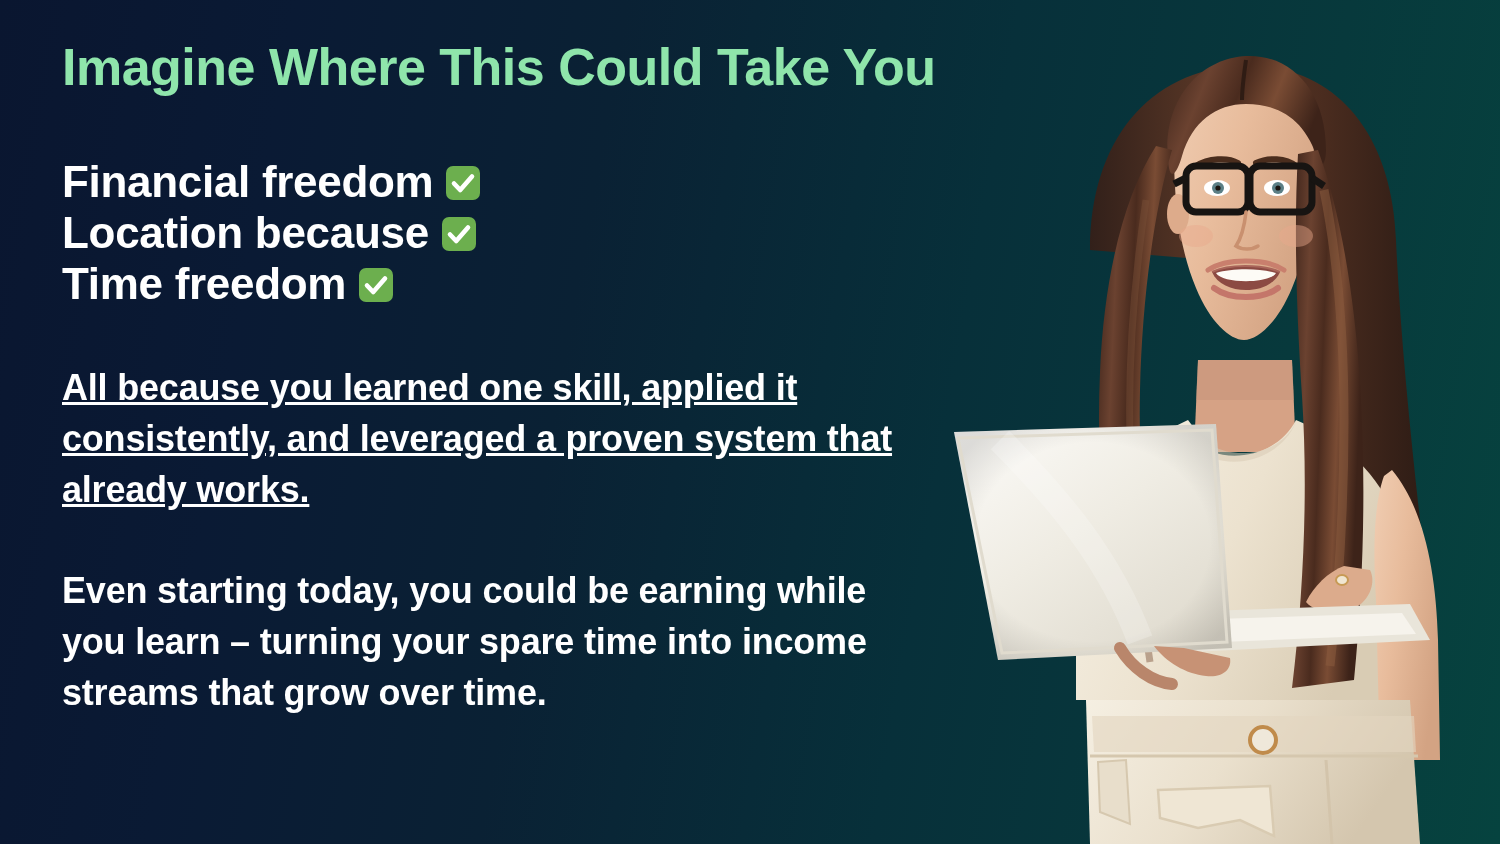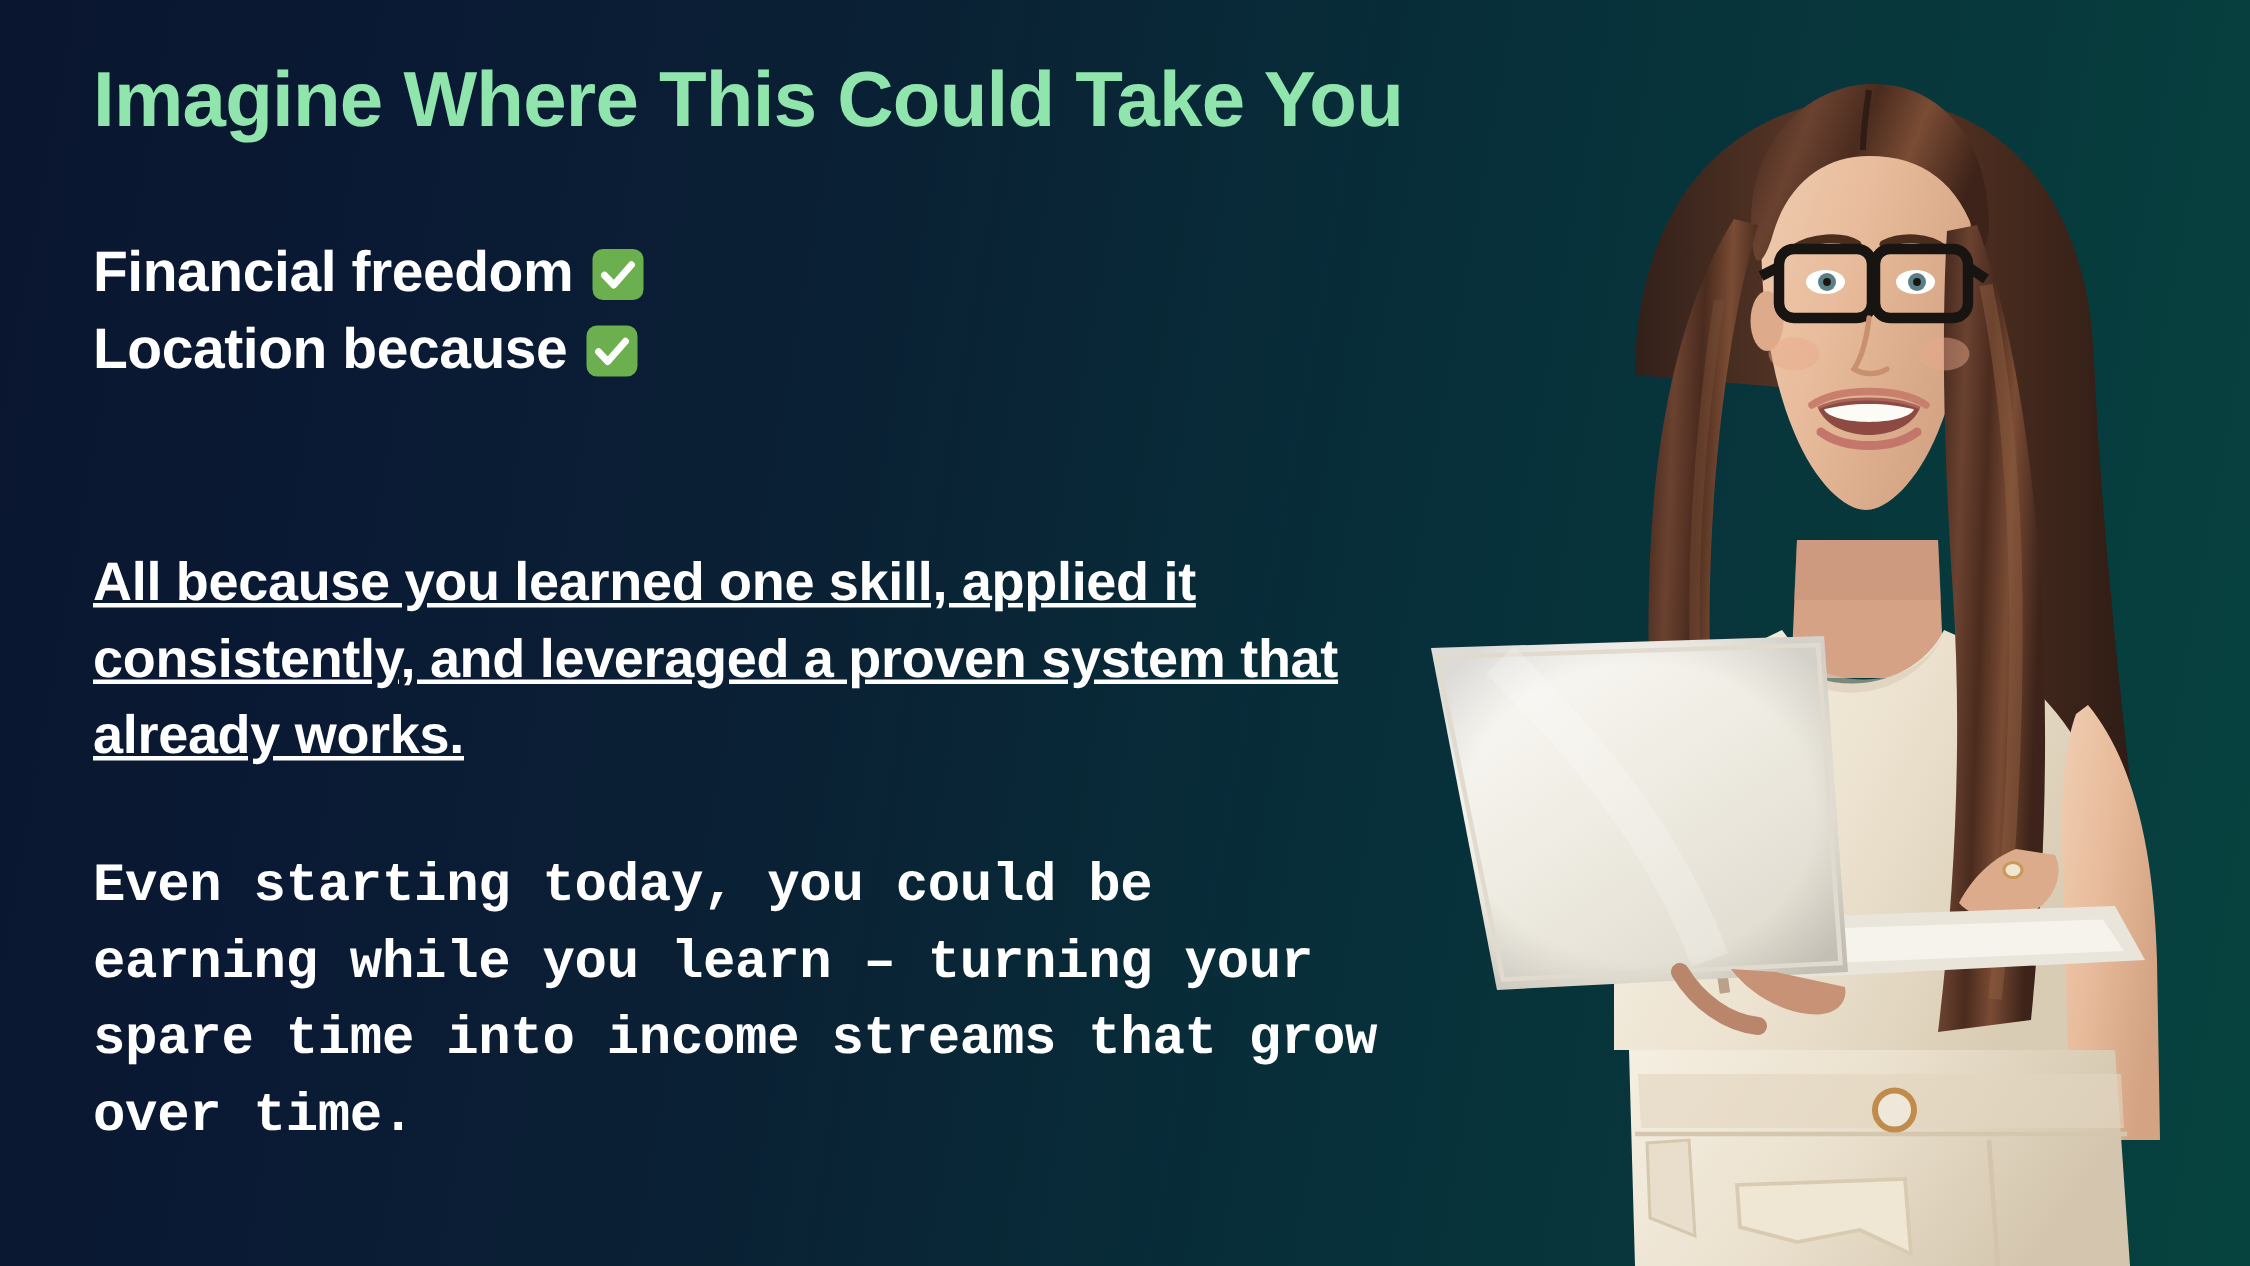--- a/index.html
+++ b/index.html
@@ -42,21 +42,21 @@
     left:0; top:157px;
     list-style:none;
   }
   .benefit-row {
     display:flex;
     align-items:center;
     height:50px;
     margin-bottom:1px;
   }
   .benefit-label {
-    font-size:38px;
+    font-size:44px;
     font-weight:800;
     color:#ffffff;
     letter-spacing:-0.3px;
     line-height:1;
   }
   .check-icon {
     display:inline-block;
     width:36px; height:36px;
     margin-left:12px;
     flex:0 0 auto;
@@ -68,21 +68,21 @@
     position:absolute;
     left:0;
     width:870px;
     font-size:36px;
     font-weight:800;
     color:#ffffff;
     line-height:51px;
     letter-spacing:-0.2px;
   }
   #para-1 { top:362px;text-decoration:underline; }
-  #para-2 { top:565px;font-family:Liberation Mono, monospace; }
+  #para-2 { top:565px; }
 
   
   #photo {
     position:absolute;
     right:0; top:0;
     width:560px; height:844px;
     z-index:3;
     pointer-events:none;
   }
   #photo svg { display:block; width:560px; height:844px; }
@@ -257,20 +257,29 @@
       <li class="benefit-row">
         <span class="benefit-label">Location because</span>
         <span class="check-icon">
           <svg viewBox="0 0 36 36" xmlns="http://www.w3.org/2000/svg">
             <rect x="1" y="1" width="34" height="34" rx="7" fill="#6caf4e"></rect>
             <path d="M9 18.5 L15.2 25 L27 11.5" fill="none" stroke="#ffffff" stroke-width="4.6" stroke-linecap="round" stroke-linejoin="round"></path>
           </svg>
         </span>
       </li>
 
+      <li class="benefit-row">
+        <span class="benefit-label">Time freedom</span>
+        <span class="check-icon">
+          <svg viewBox="0 0 36 36" xmlns="http://www.w3.org/2000/svg">
+            <rect x="1" y="1" width="34" height="34" rx="7" fill="#6caf4e"></rect>
+            <path d="M9 18.5 L15.2 25 L27 11.5" fill="none" stroke="#ffffff" stroke-width="4.6" stroke-linecap="round" stroke-linejoin="round"></path>
+          </svg>
+        </span>
+      </li>
 
     </ul>
 
     <p id="para-1" class="para">All because you learned one skill, applied it consistently, and leveraged a proven system that already works.</p>
 
     <p id="para-2" class="para">Even starting today, you could be earning while you learn – turning your spare time into income streams that grow over time.</p>
 
   </div>
 </div>
 

